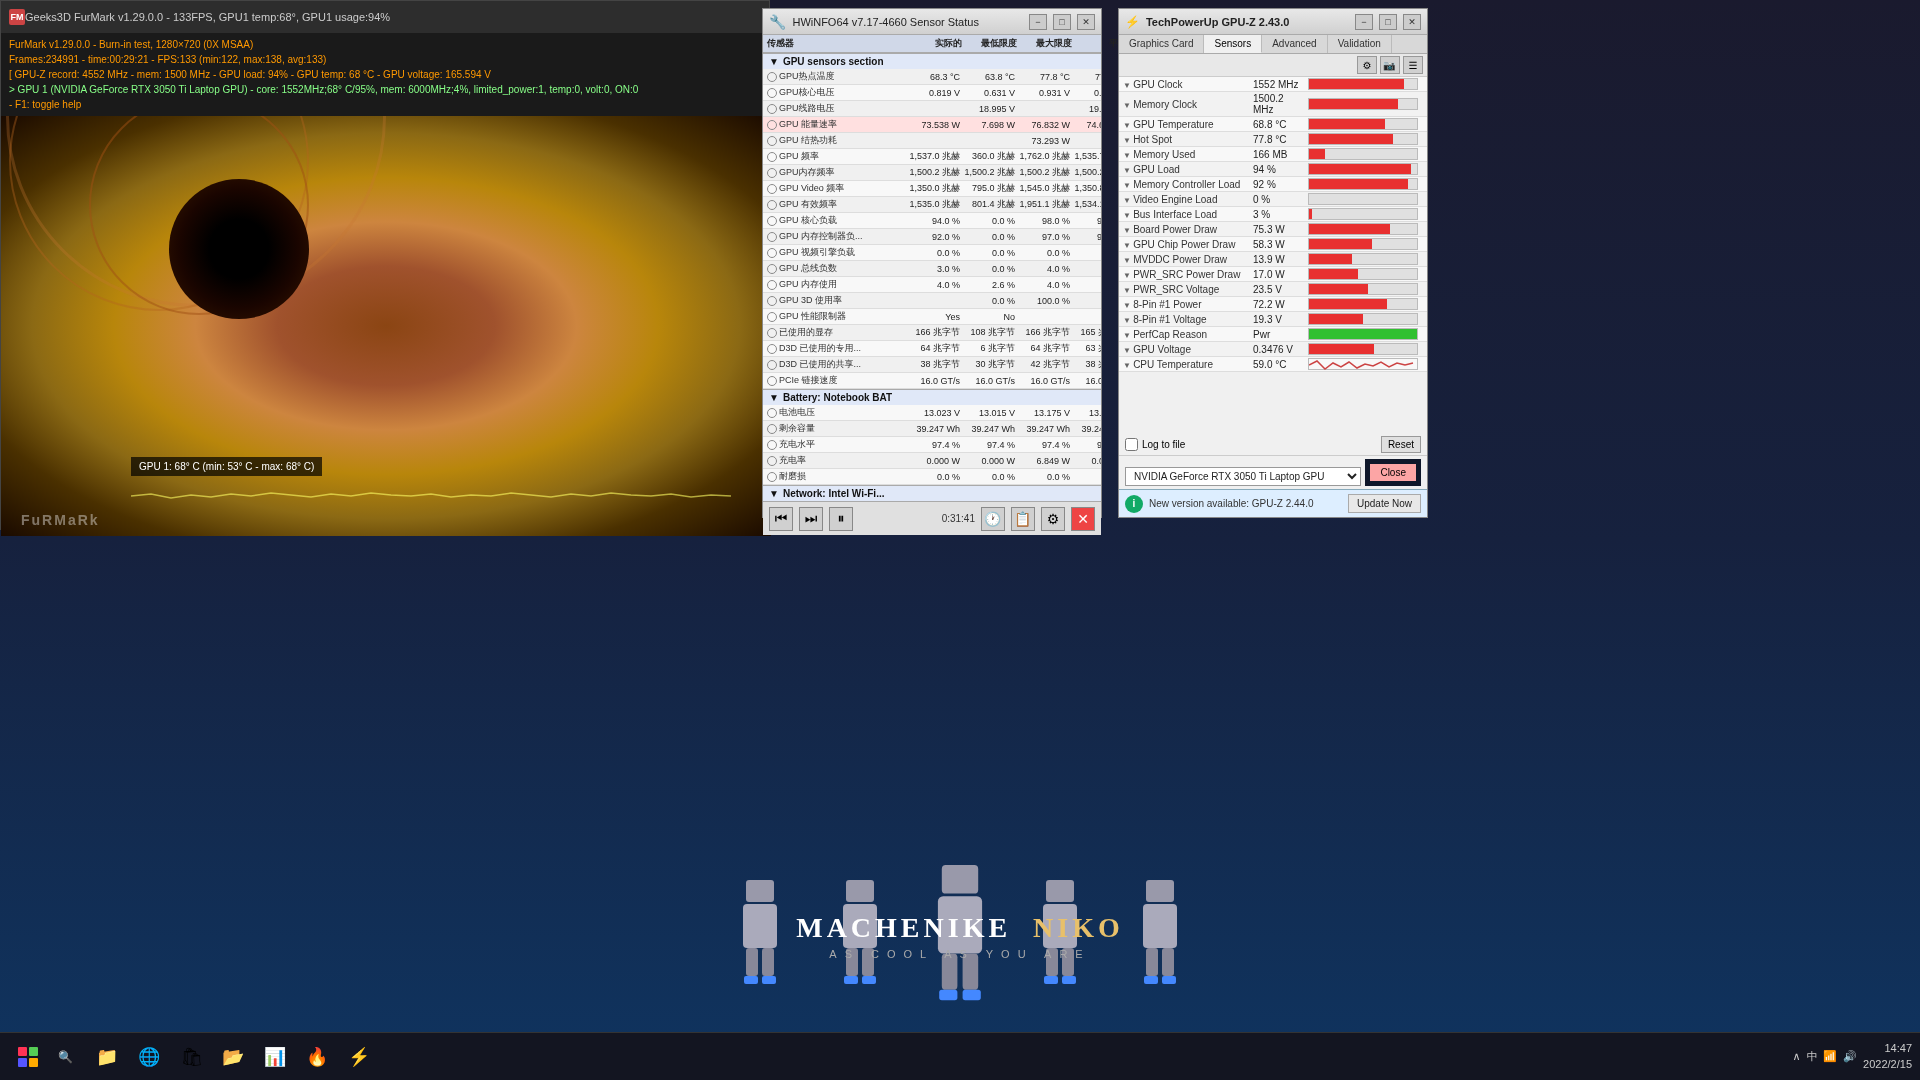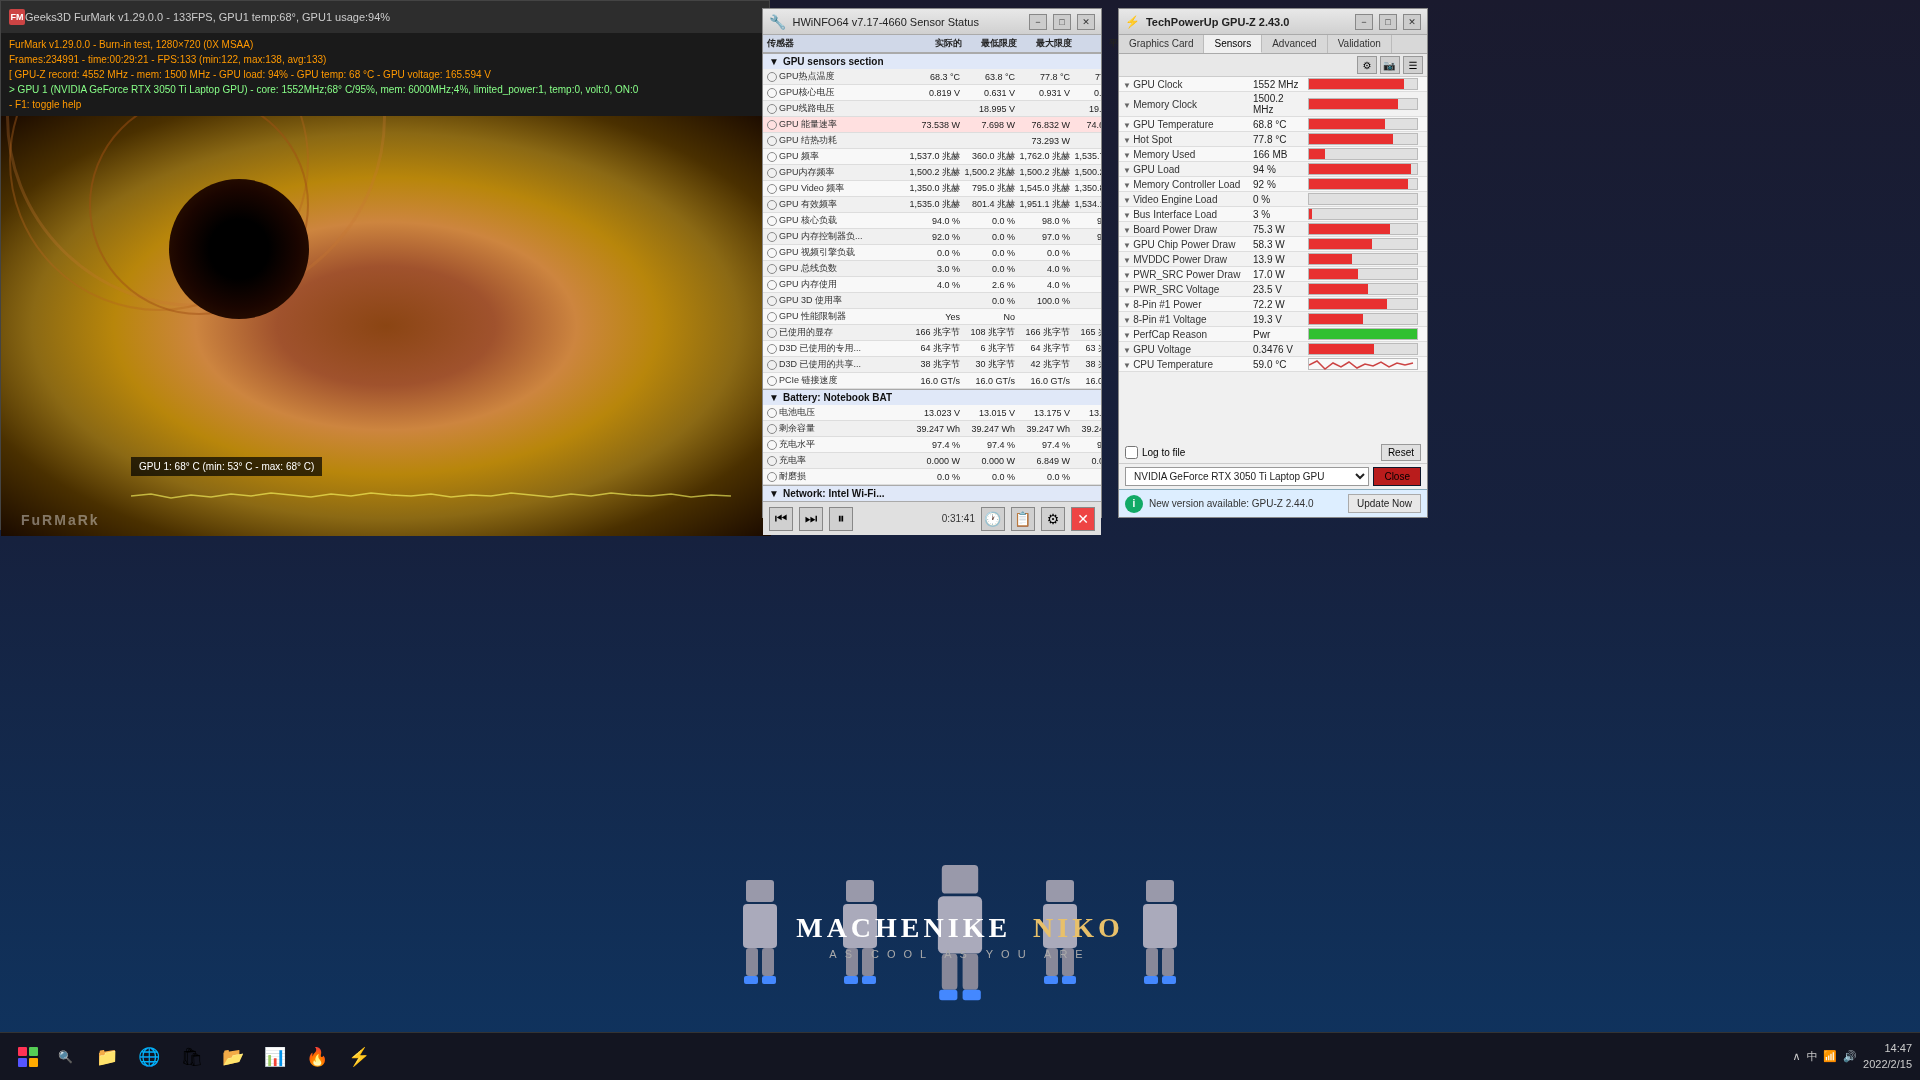--- a/index.html
+++ b/index.html
@@ -450,22 +450,22 @@
     .gpuz-gpu-dropdown {
       flex: 1;
       font-size: 10px;
       padding: 2px 4px;
       background: white;
       border: 1px solid #999;
       color: #222;
     }
     .gpuz-close-btn {
       padding: 3px 10px;
-      background: #b91c1c;
-      border: 1px solid #0f172a;
+      background: #fca5a5;
+      border: 5px solid #0f172a;
       font-size: 10px;
       cursor: pointer;
       margin-left: 4px;
     }
     .log-checkbox { display: flex; align-items: center; gap: 4px; padding: 2px 6px; font-size: 10px; }
     .reset-btn {
       margin-left: auto;
       padding: 2px 6px;
       background: #e0e0e0;
       border: 1px solid #999;

